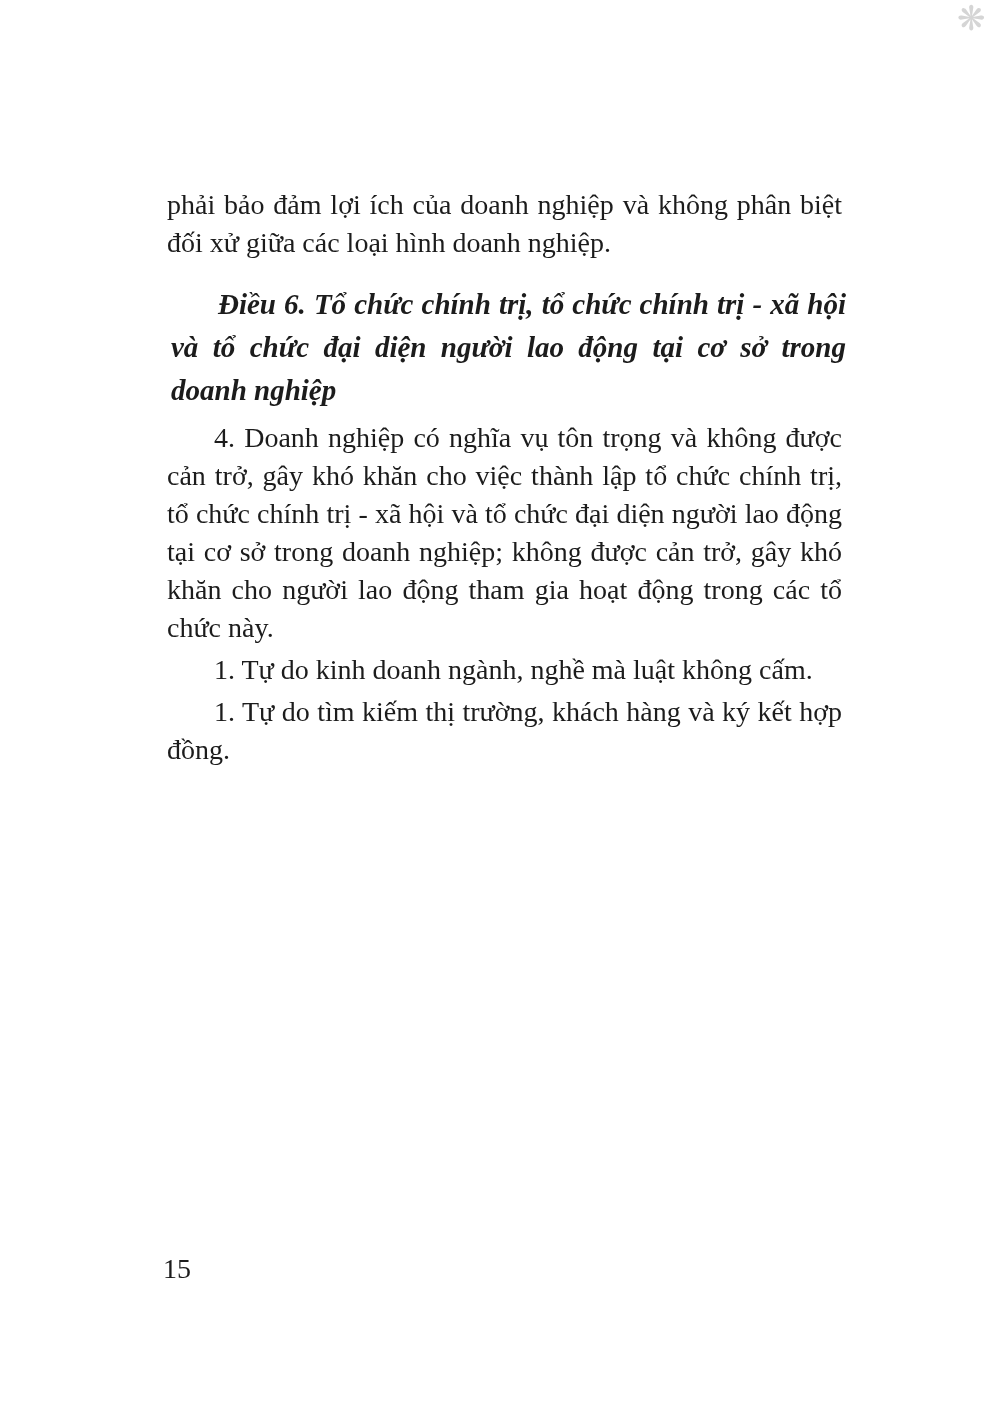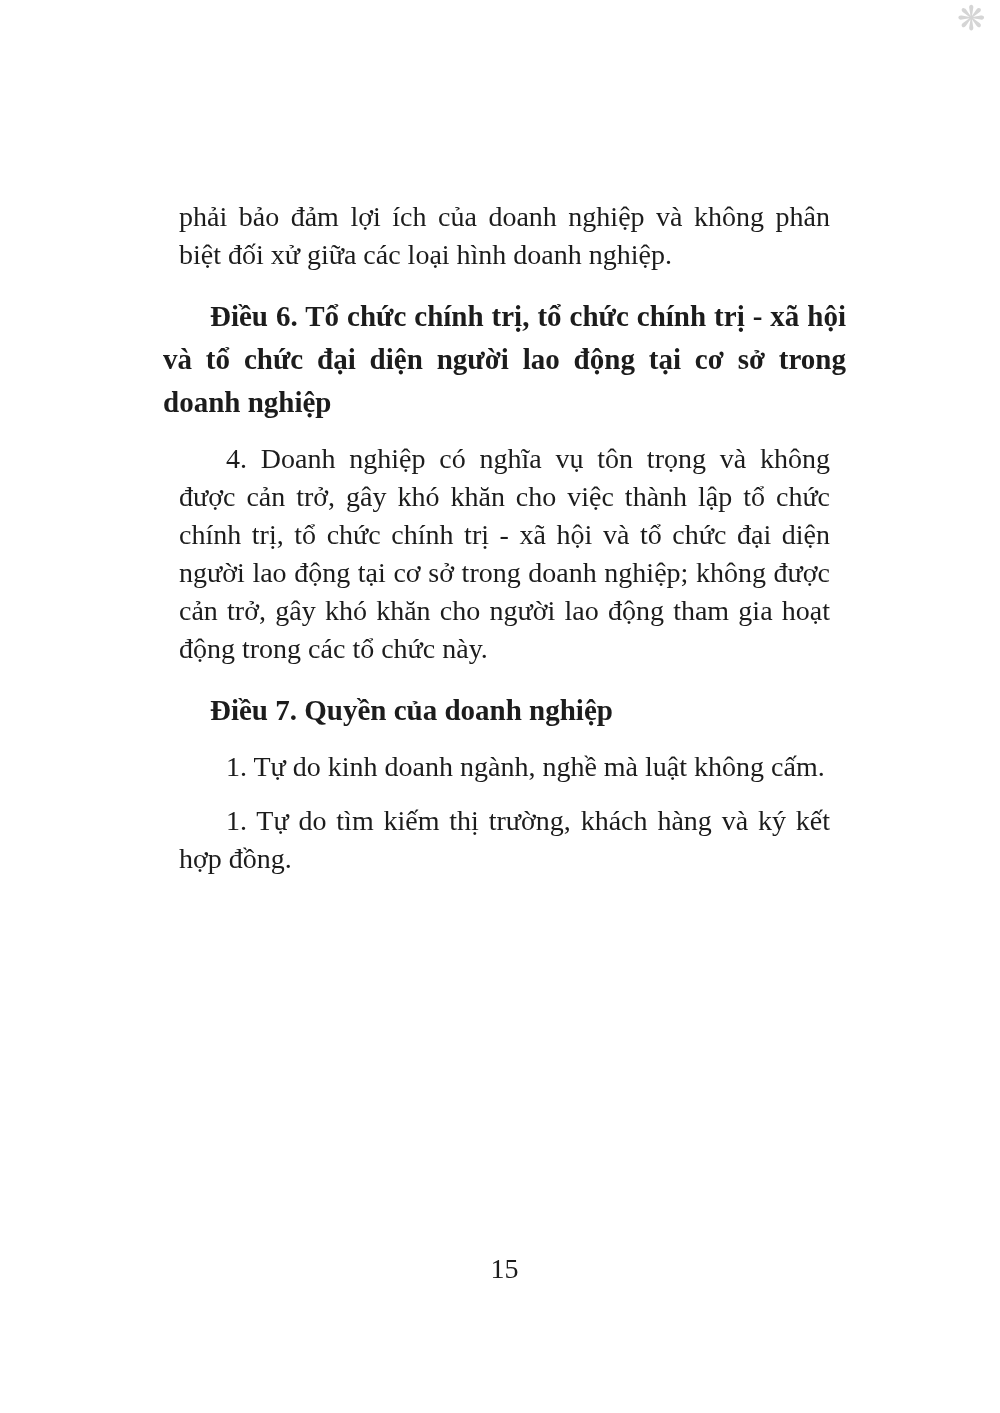--- a/index.html
+++ b/index.html
@@ -27,59 +27,59 @@
   .content {
     position: absolute;
     left: 163px;
     top: 182px;
     width: 683px;
     font-size: 28px;
     line-height: 38px;
     text-align: justify;
   }
   .para {
-    margin: 16px;
+    margin: 4px;
     text-indent: 47px;
   }
   .para.continued {
     text-indent: 0;
   }
   .heading {
     font-size: 29px;
     font-weight: bold;
     line-height: 43px;
-    margin: 21px 0 7px 0;
+    margin: 21px 0 7px 8px;
     text-indent: 47px;
     text-align: justify;
+    font-style: italic;
   }
   .page-number {
     position: absolute;
     left: 163px;
     top: 1250px;
     width: 683px;
-    text-align: center;
+    text-align: left;
     font-size: 28px;
     line-height: 38px;
   }
 </style>
 </head>
 <body>
 
 <div class="decoration">❋</div>
 
 <main class="content">
 
   <p class="para continued">phải bảo đảm lợi ích của doanh nghiệp và không phân biệt đối xử giữa các loại hình doanh nghiệp.</p>
 
   <h2 class="heading">Điều 6. Tổ chức chính trị, tổ chức chính trị - xã hội và tổ chức đại diện người lao động tại cơ sở trong doanh nghiệp</h2>
 
 
   <p class="para">4. Doanh nghiệp có nghĩa vụ tôn trọng và không được cản trở, gây khó khăn cho việc thành lập tổ chức chính trị, tổ chức chính trị - xã hội và tổ chức đại diện người lao động tại cơ sở trong doanh nghiệp; không được cản trở, gây khó khăn cho người lao động tham gia hoạt động trong các tổ chức này.</p>
 
-  <h2 class="heading">Điều 7. Quyền của doanh nghiệp</h2>
 
   <p class="para">1. Tự do kinh doanh ngành, nghề mà luật không cấm.</p>
 
 
 
   <p class="para">1. Tự do tìm kiếm thị trường, khách hàng và ký kết hợp đồng.</p>
 
 </main>
 
 <div class="page-number">15</div>

